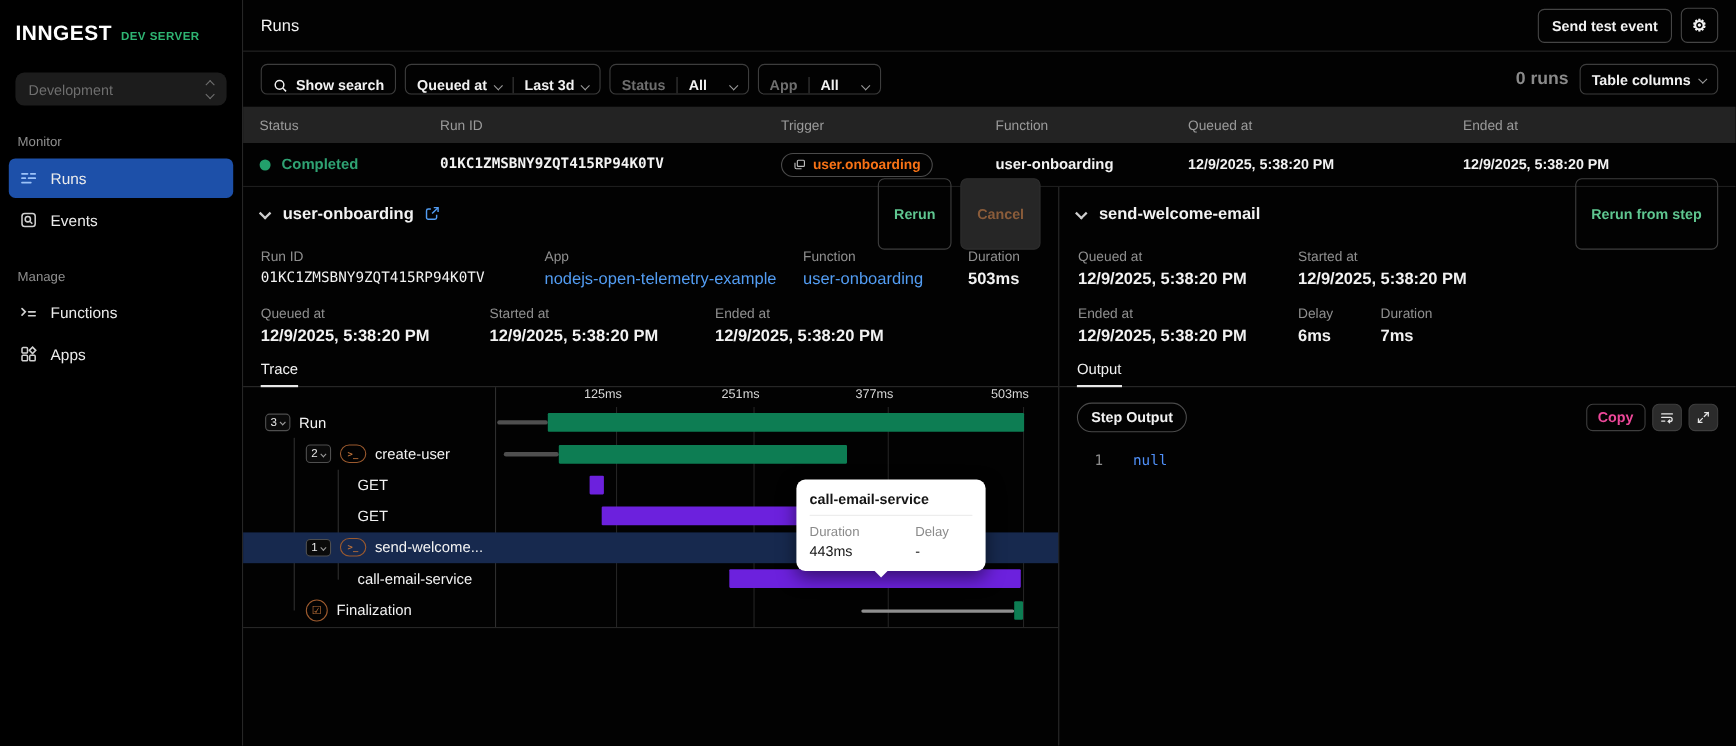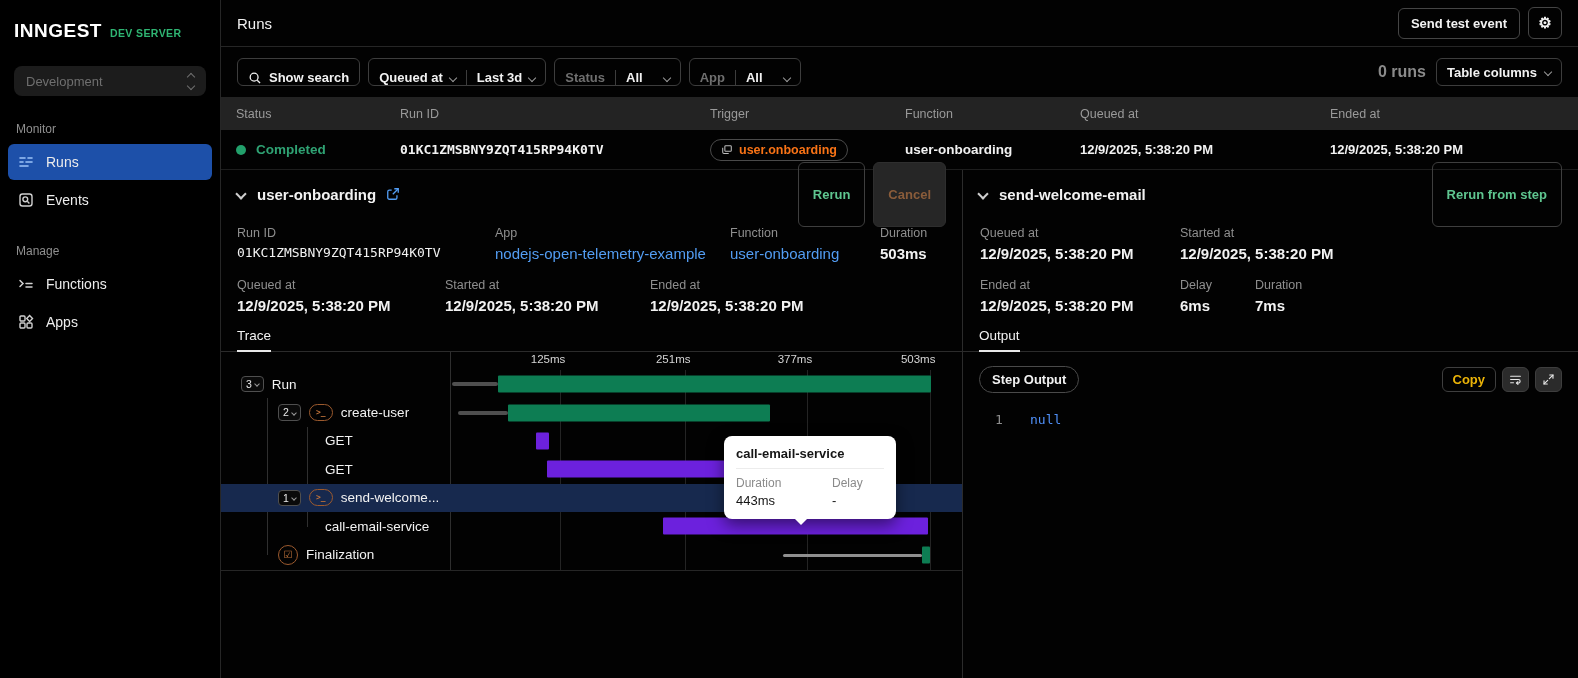--- a/index.html
+++ b/index.html
@@ -106,21 +106,21 @@
   .tooltip:after{content:"";position:absolute;left:70px;bottom:-6px;border-left:7px solid transparent;border-right:7px solid transparent;border-top:7px solid #fff}
   .tt-title{font-weight:700;font-size:13px;padding-bottom:7px;border-bottom:1px solid #ececec;margin-bottom:7px}
   .tt-grid{display:grid;grid-template-columns:1fr 52px}
   .tt-lbl{color:#8a8a8a;font-size:12px}
   .tt-val{font-size:13px;margin-top:3px}
 
   
   .outbar{height:46px;display:flex;align-items:center;padding:0 16px;margin-top:4px}
   .outpill{border:1px solid #4a4a4a;border-radius:999px;padding:5px 12px;font-size:13px;font-weight:600}
   .outbtns{margin-left:auto;display:flex;gap:6px;align-items:center}
-  .copybtn{border:1px solid #3e3e3e;border-radius:6px;background:transparent;color:#eab308;font-size:13px;font-weight:600;padding:4px 10px;cursor:pointer;font-family:inherit}
+  .copybtn{border:1px solid #3e3e3e;border-radius:6px;background:transparent;color:#ec4899;font-size:13px;font-weight:600;padding:4px 10px;cursor:pointer;font-family:inherit}
   .miconbtn{width:27px;height:25px;border:1px solid #3e3e3e;border-radius:6px;background:#2b2b2b;display:inline-flex;align-items:center;justify-content:center;color:#e8e8e8;cursor:pointer}
   .codeline{display:flex;padding:10px 0 0 32px;font-family:"DejaVu Sans Mono","Liberation Mono",monospace;font-size:13px}
   .lno{color:#8d8d8d;width:35px}
   .nullval{color:#4f8ff7}
 </style>
 </head>
 <body>
 
 <div class="app">
 

